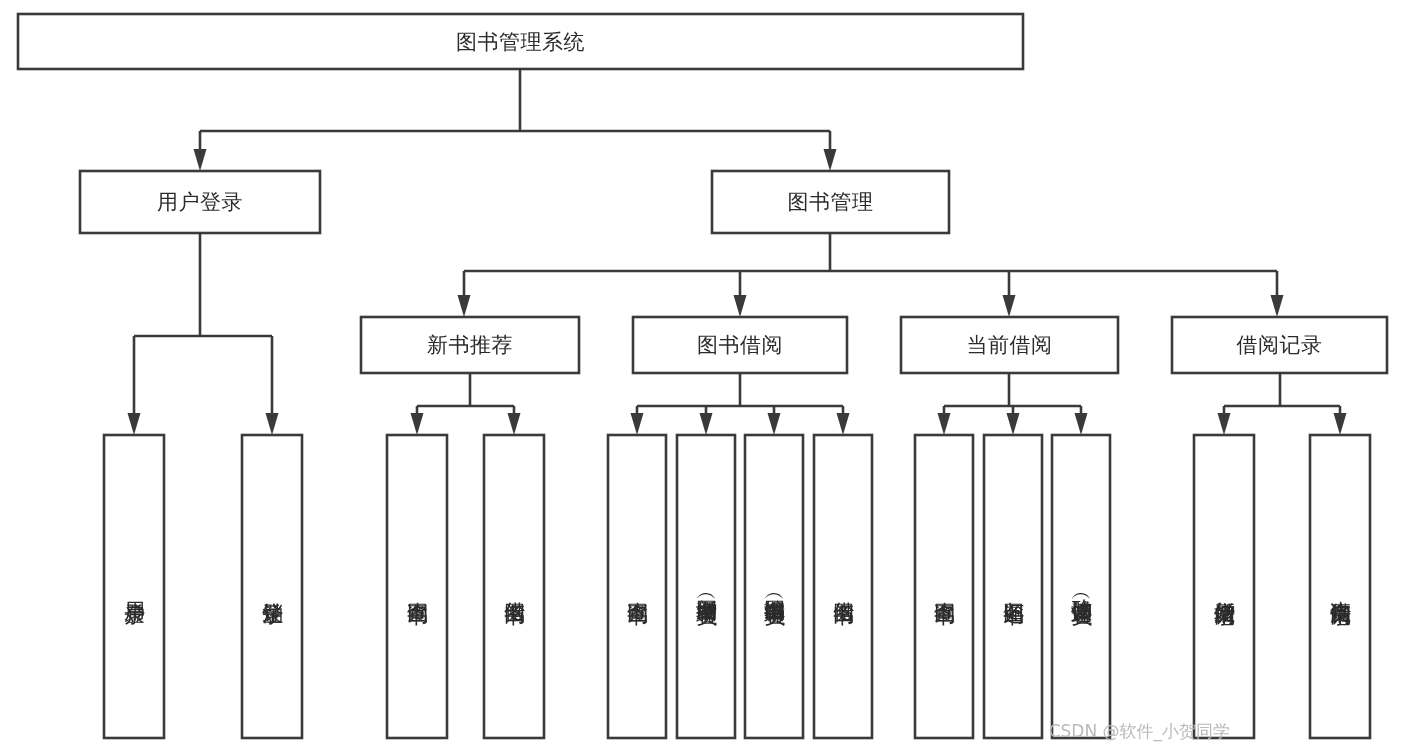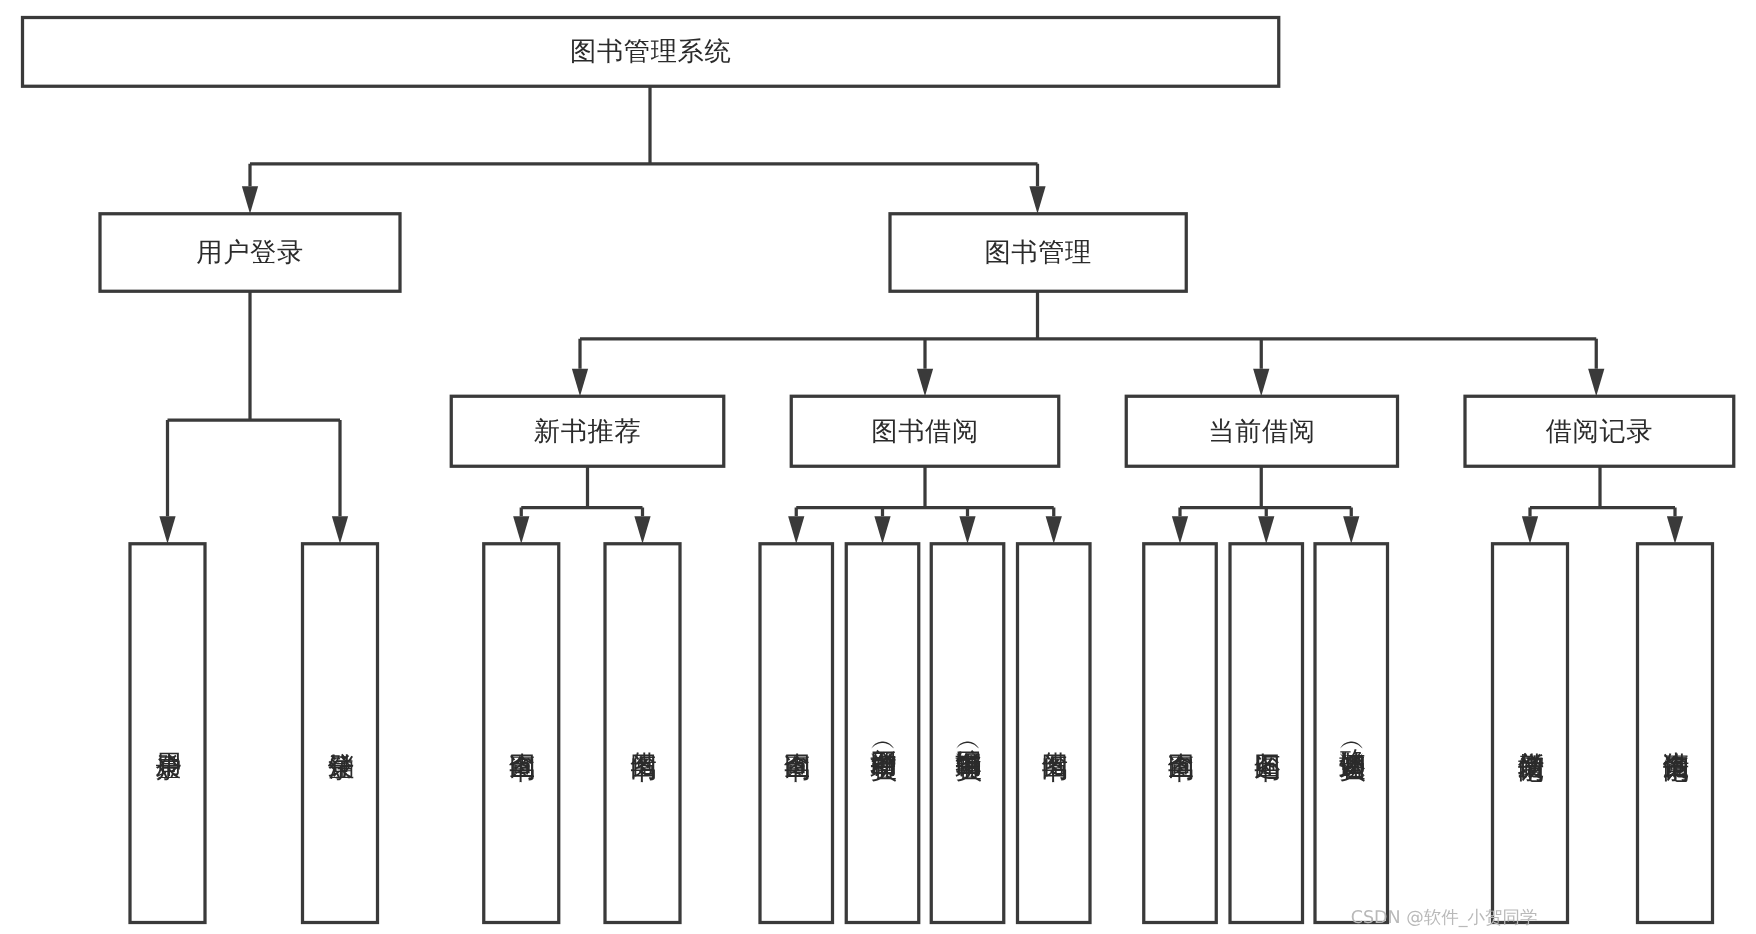--- a/index.html
+++ b/index.html
@@ -50,21 +50,21 @@
   }
   .arrow-head {
     fill: #3a3a3a;
     stroke: none;
   }
   .watermark {
     position: absolute;
     right: 6px;
     bottom: 4px;
     font-family: "DejaVu Sans", "Liberation Sans", sans-serif;
-    font-size: 14px;
+    font-size: 17px;
     color: #b9b9b9;
     white-space: nowrap;
     user-select: none;
   }
 </style>
 </head>
 <body>
 
 <div id="diagram-root">
   <svg id="tree-svg" viewBox="0 0 1405 747" xmlns="http://www.w3.org/2000/svg">

